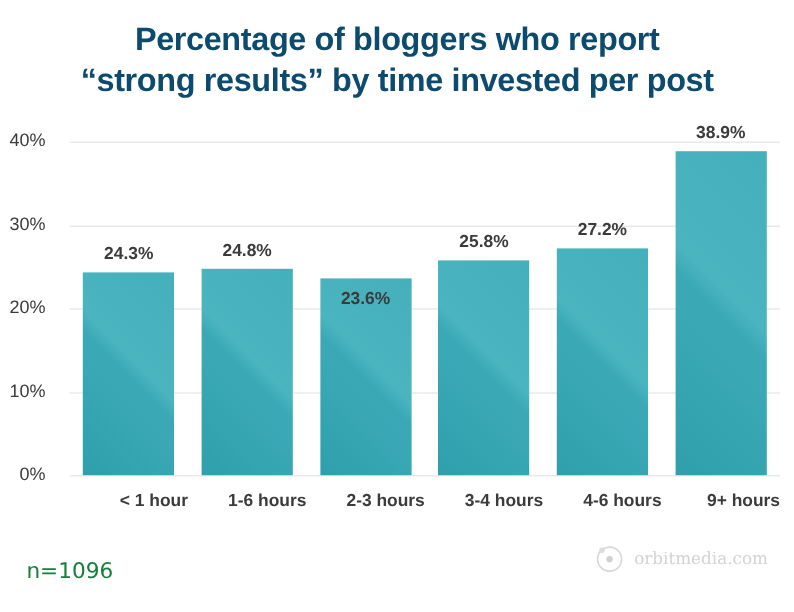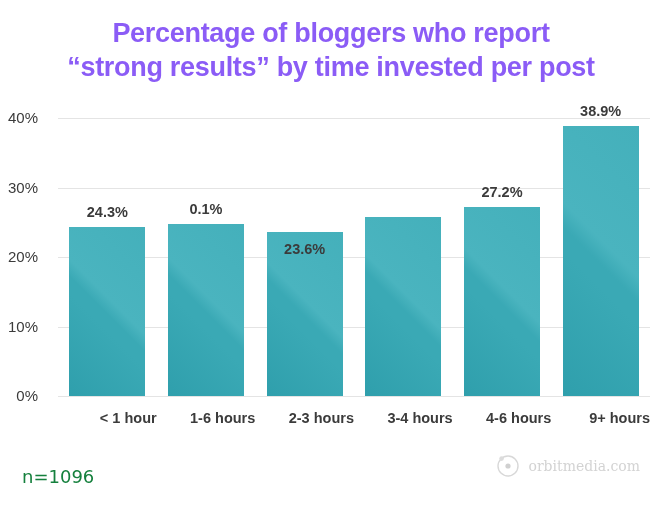--- a/index.html
+++ b/index.html
@@ -23,21 +23,21 @@
   
   #chart-title {
     position: absolute;
     left: 0;
     top: 16px;
     width: 662px;
     text-align: center;
     font-size: 27px;
     font-weight: bold;
     line-height: 34px;
-    color: #8b5cf6;
+    color: #0c4a6e;
     letter-spacing: -0.3px;
   }
   #chart-title .tline {
     display: block;
     white-space: nowrap;
   }
 
   
   #plot {
     position: absolute;
@@ -158,30 +158,31 @@
         <div class="ytick-label" style="top: 0px;">40%</div>
       </div>
     <div id="bars">
         <div class="bar-slot" style="left: 0px; width: 98.6667px;">
           <div class="bar" style="height: 168.885px; left: 11.3333px;"></div>
           <div class="bar-value" style="width: 98.6667px; top: 86.115px;">24.3%</div>
           <div class="cat-label" style="width: 98.6667px;">&lt; 1 hour</div>
         </div>
         <div class="bar-slot" style="left: 98.6667px; width: 98.6667px;">
           <div class="bar" style="height: 172.36px; left: 11.3333px;"></div>
-          <div class="bar-value" style="width: 98.6667px; top: 82.64px;">0.1%</div>
+          <div class="bar-value" style="width: 98.6667px; top: 82.64px;">24.8%</div>
           <div class="cat-label" style="width: 98.6667px;">1-6 hours</div>
         </div>
         <div class="bar-slot" style="left: 197.333px; width: 98.6667px;">
           <div class="bar" style="height: 164.02px; left: 11.3333px;"></div>
           <div class="bar-value" style="width: 98.6667px; top: 90.98px; margin-top: 32px;">23.6%</div>
           <div class="cat-label" style="width: 98.6667px;">2-3 hours</div>
         </div>
         <div class="bar-slot" style="left: 296px; width: 98.6667px;">
           <div class="bar" style="height: 179.31px; left: 11.3333px;"></div>
+          <div class="bar-value" style="width: 98.6667px; top: 75.69px;">25.8%</div>
           <div class="cat-label" style="width: 98.6667px;">3-4 hours</div>
         </div>
         <div class="bar-slot" style="left: 394.667px; width: 98.6667px;">
           <div class="bar" style="height: 189.04px; left: 11.3333px;"></div>
           <div class="bar-value" style="width: 98.6667px; top: 65.96px;">27.2%</div>
           <div class="cat-label" style="width: 98.6667px;">4-6 hours</div>
         </div>
         <div class="bar-slot" style="left: 493.333px; width: 98.6667px;">
           <div class="bar" style="height: 270.355px; left: 11.3333px;"></div>
           <div class="bar-value" style="width: 98.6667px; top: -15.355px;">38.9%</div>

